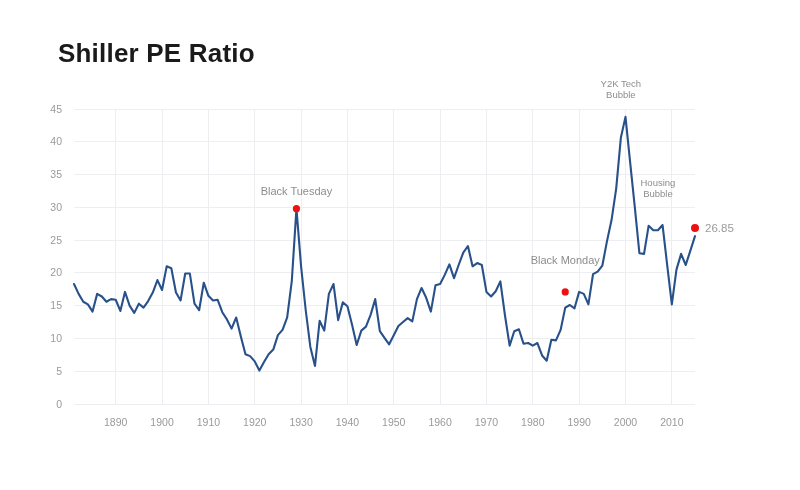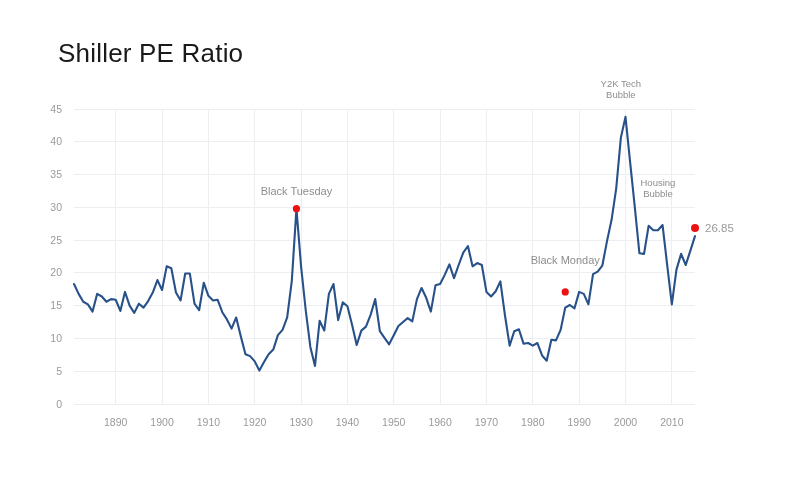--- a/index.html
+++ b/index.html
@@ -19,21 +19,21 @@
     left: 0; top: 0;
     width: 800px;
     height: 490px;
     background: #ffffff;
   }
   #chart-title {
     position: absolute;
     left: 58px;
     top: 38px;
     font-size: 26px;
-    font-weight: 400;
+    font-weight: 700;
     color: #1a1a1a;
     letter-spacing: 0.2px;
     white-space: nowrap;
   }
   #plot-svg {
     position: absolute;
     left: 0;
     top: 0;
   }
   .axis-tick-label {

